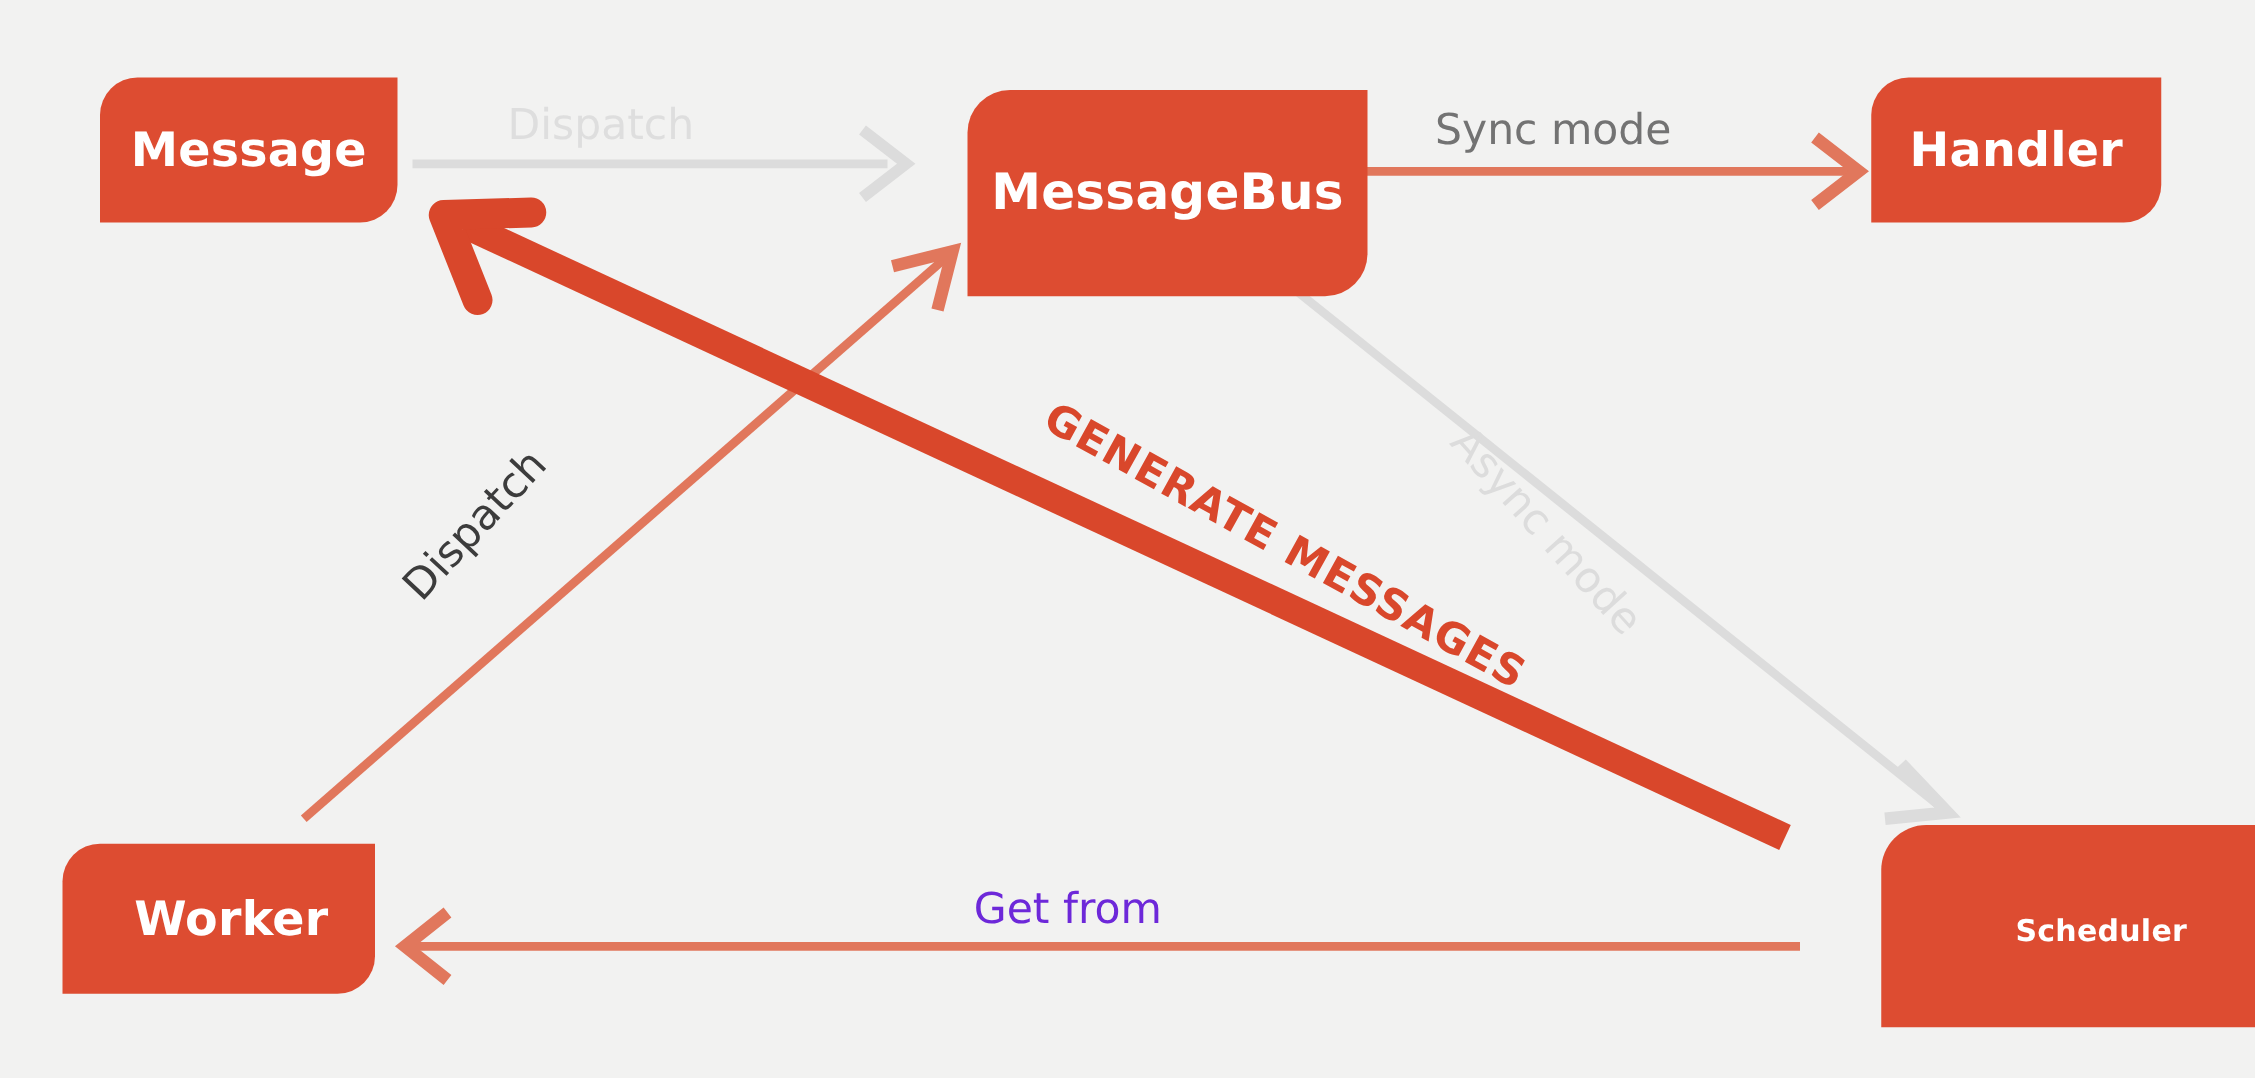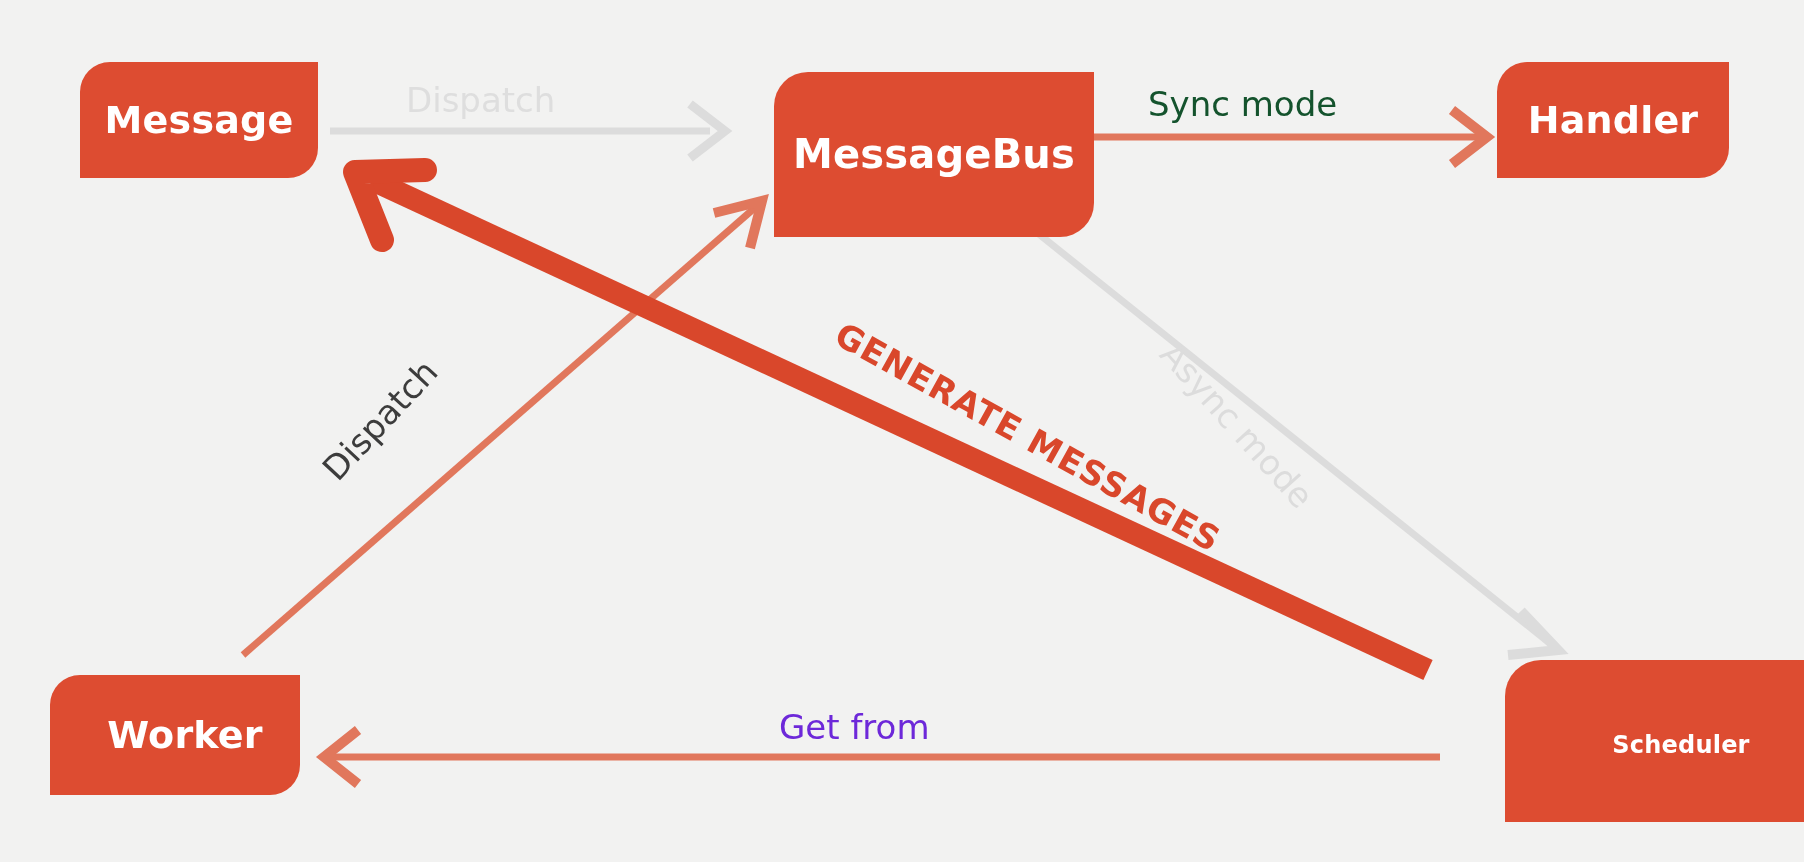--- a/index.html
+++ b/index.html
@@ -50,21 +50,21 @@
     transform-origin: 50% 50%;
   }
   #label-dispatch-top {
     left: 406px; top: 80px;
     font-size: 34px;
     color: #dedede;
   }
   #label-sync {
     left: 1148px; top: 84px;
     font-size: 34px;
-    color: #14532d;
+    color: #737373;
   }
   #label-getfrom {
     left: 779px; top: 707px;
     font-size: 34px;
     color: #6d28d9;
   }
   #label-dispatch-diag {
     left: 380px; top: 420px;
     font-size: 34px;
     color: #3c3c3c;

